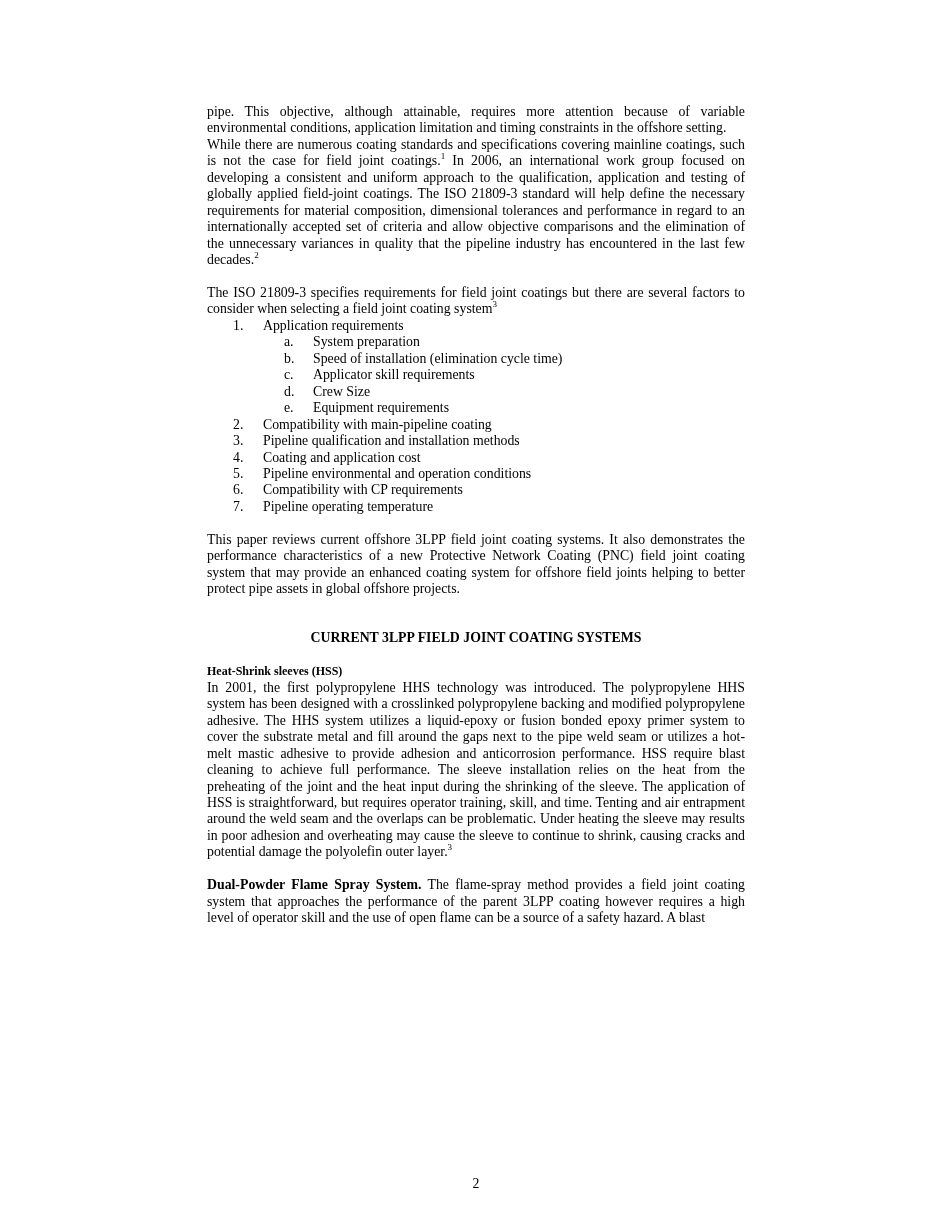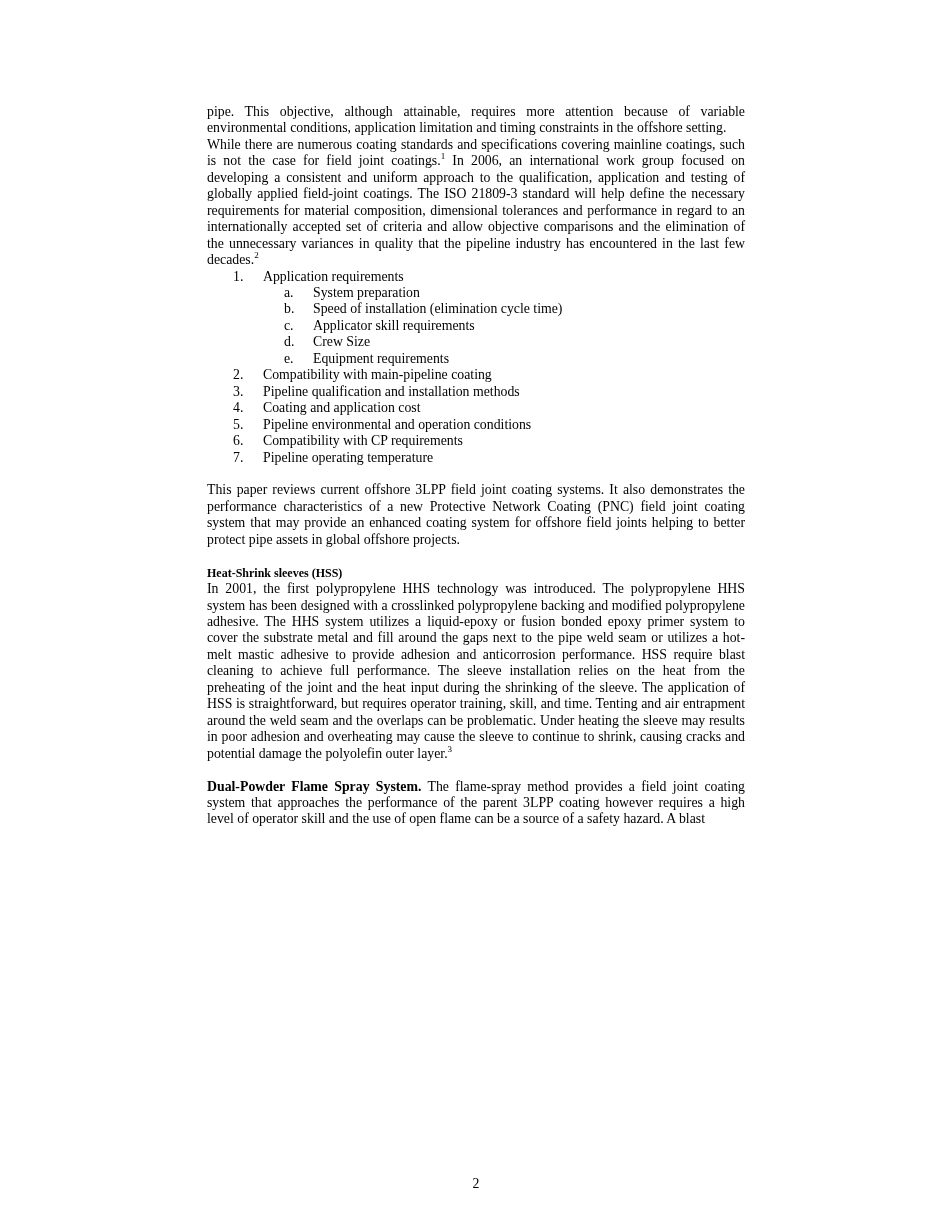--- a/index.html
+++ b/index.html
@@ -73,20 +73,21 @@
 </head>
 <body>
 
 <div class="page">
   <div class="content">
 
     <p>pipe.  This objective, although attainable, requires more attention because of variable environmental conditions, application limitation and timing constraints in the offshore setting.</p>
 
     <p><span>While there are numerous coating standards and specifications covering mainline coatings, such is not the case for field joint coatings.</span><sup>1</sup><span>  In 2006, an international work group focused on developing a consistent and uniform approach to the qualification, application and testing of globally applied field-joint coatings.  The ISO 21809-3 standard will help define the necessary requirements for material composition, dimensional tolerances and performance in regard to an internationally accepted set of criteria and allow objective comparisons and the elimination of the unnecessary variances in quality that the pipeline industry has encountered in the last few decades.</span><sup>2</sup></p>
 
+    <p class="gap-1"><span>The ISO 21809-3 specifies requirements for field joint coatings but there are several factors to consider when selecting a field joint coating system</span><sup>3</sup></p>
 
     <div class="list">
       <div class="li l1">
           <span class="num">1.</span>
           <span class="txt">Application requirements</span>
         </div>
       <div class="li l2">
           <span class="num">a.</span>
           <span class="txt">System preparation</span>
         </div>
@@ -127,20 +128,21 @@
           <span class="txt">Compatibility with CP requirements</span>
         </div>
       <div class="li l1">
           <span class="num">7.</span>
           <span class="txt">Pipeline operating temperature</span>
         </div>
     </div>
 
     <p class="gap-1">This paper reviews current offshore 3LPP field joint coating systems. It also demonstrates the performance characteristics of a new Protective Network Coating (PNC) field joint coating system that may provide an enhanced coating system for offshore field joints helping to better protect pipe assets in global offshore projects.</p>
 
+    <h2 class="section-heading gap-2">CURRENT 3LPP FIELD JOINT COATING SYSTEMS</h2>
 
     <h3 class="sub-heading gap-1">Heat-Shrink sleeves (HSS)</h3>
 
     <p><span>In 2001, the first polypropylene HHS technology was introduced.  The polypropylene HHS system has been designed with a crosslinked polypropylene backing and modified polypropylene adhesive.  The HHS system utilizes a liquid-epoxy or fusion bonded epoxy primer system to cover the substrate metal and fill around the gaps next to the pipe weld seam or utilizes a hot-melt mastic adhesive to provide adhesion and anticorrosion performance.  HSS require blast cleaning to achieve full performance.  The sleeve installation relies on the heat from the preheating of the joint and the heat input during the shrinking of the sleeve.  The application of HSS is straightforward, but requires operator training, skill, and time. Tenting and air entrapment around the weld seam and the overlaps can be problematic.  Under heating the sleeve may results in poor adhesion and overheating may cause the sleeve to continue to shrink, causing cracks and potential damage the polyolefin outer layer.</span><sup>3</sup></p>
 
     <p class="gap-1"><span class="bold-lead">Dual-Powder Flame Spray System.</span><span> The flame-spray method provides a field joint coating system that approaches the performance of the parent 3LPP coating however requires a high level of operator skill and the use of open flame can be a source of a safety hazard.  A blast</span></p>
 
   </div>
 
   <div class="page-number">2</div>

